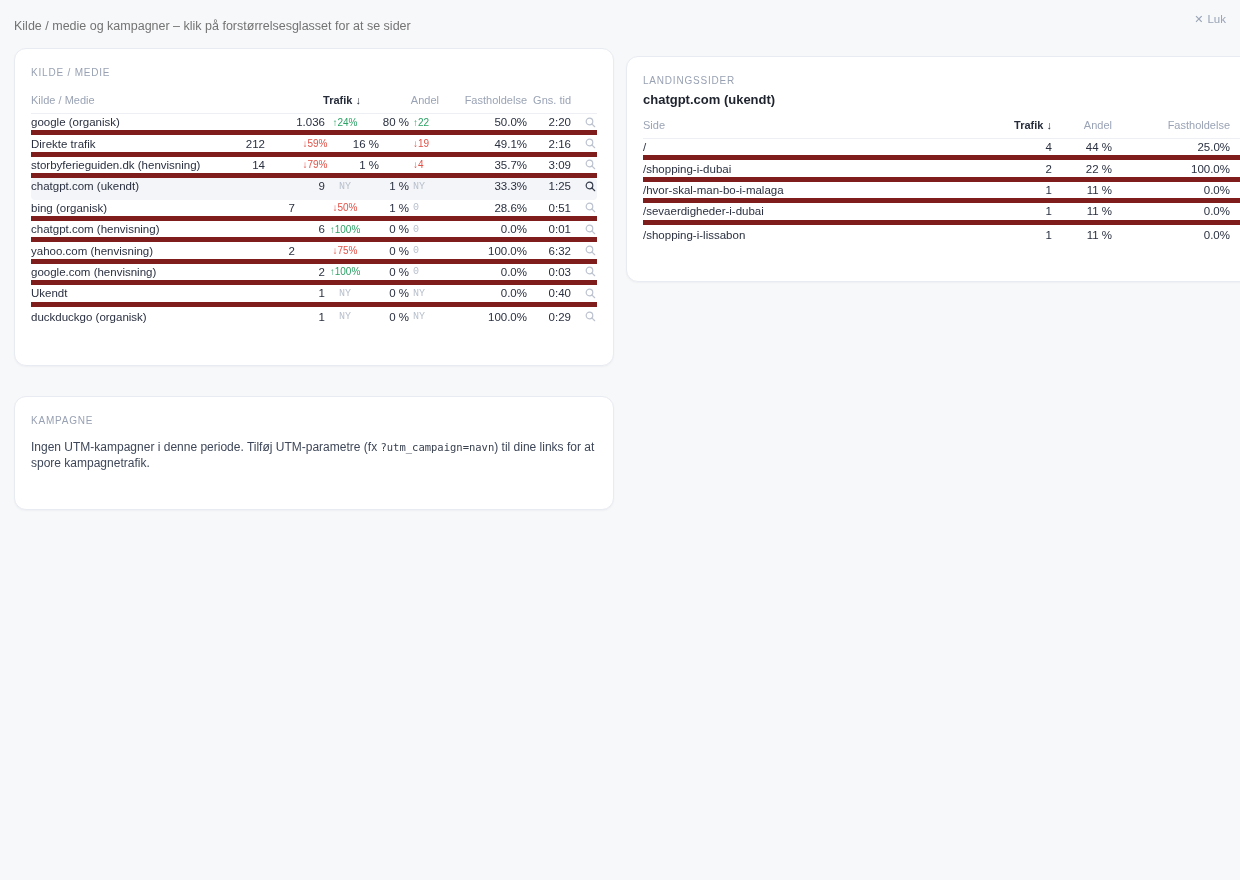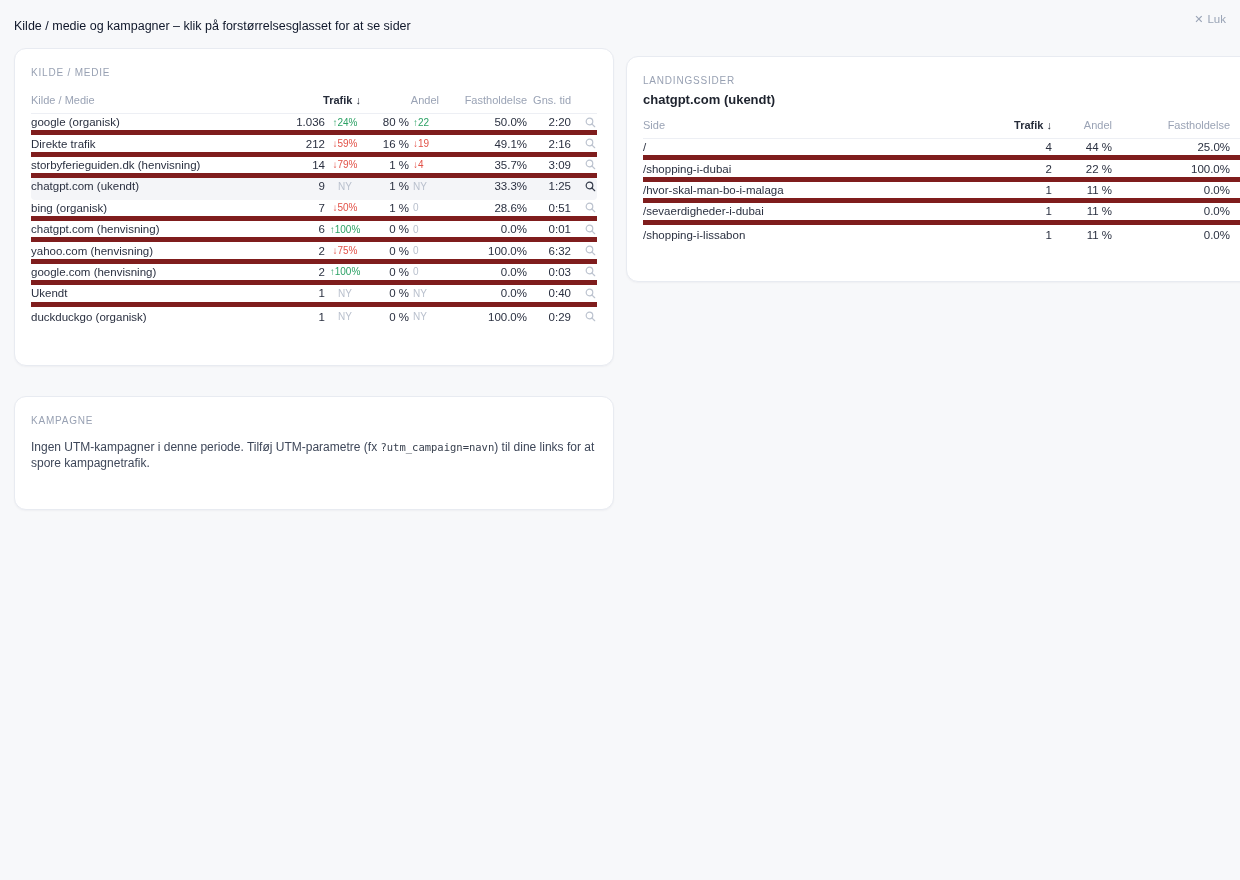--- a/index.html
+++ b/index.html
@@ -8,21 +8,21 @@
     width:1240px; height:880px;
     background:#f7f8fa;
     font-family:"Liberation Sans", sans-serif;
     color:#2a3040;
     position:relative;
     overflow:hidden;
   }
   
   .page-header { position:relative; padding:12px 14px 0 14px; }
   .page-title { margin:0; font-size:17px; font-weight:700; color:#14181f; letter-spacing:-0.2px; }
-  .page-subtitle { margin-top:7px; font-size:12.5px; color:#0f172a; }
+  .page-subtitle { margin-top:7px; font-size:12.5px; color:#737373; }
   .close-btn {
     position:absolute; top:13px; right:14px;
     background:none; border:none; padding:0;
     display:flex; align-items:center; gap:4px;
     font-family:inherit; font-size:11.5px; color:#9aa4b6; cursor:pointer;
   }
   .close-btn .x { font-size:11px; line-height:1; }
 
   
   .panel {
@@ -75,22 +75,22 @@
   .c-tid  { width:44px; text-align:right; }
   .c-mag  { width:26px; display:flex; justify-content:flex-end; }
 
   .h-traffic { width:91px; text-align:right; }
   .h-andel   { width:78px; text-align:right; }
   .h-fast    { width:88px; text-align:right; }
   .h-tid     { width:44px; text-align:right; }
   .h-mag     { width:26px; }
 
   .chg-up      { color:#2da266; }
-  .chg-down    { color:#e25147; }
-  .chg-neutral { color:#b9c0cd; }
+  .chg-down    { color:#e25147;margin-left:30px; }
+  .chg-neutral { color:#b9c0cd;font-family:Liberation Mono, monospace; }
 
   .mag-btn {
     background:none; border:none; padding:0 1px 0 0; margin:0;
     color:#bcc3cf; cursor:pointer; display:flex; align-items:center;
   }
   .trow.selected .mag-btn { color:#353c4b; }
 
   
   .r-side { flex:1; text-align:left; overflow:hidden; padding-right:8px; }
   .r-tra  { width:60px;  text-align:right; }

